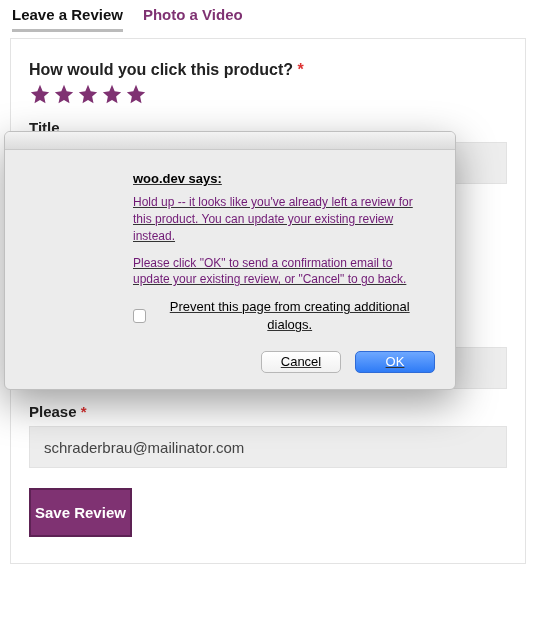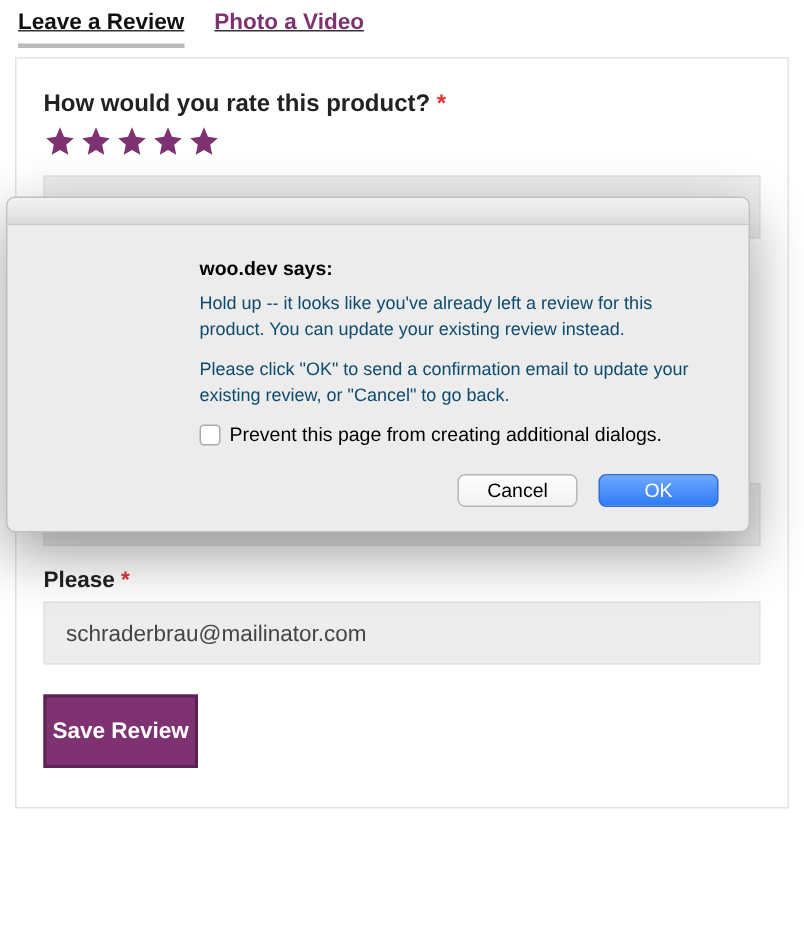--- a/index.html
+++ b/index.html
@@ -10,21 +10,20 @@
     height: 625px;
     color: #333;
     position: relative;
   }
   .tabs {
     display: flex;
     gap: 20px;
     padding: 6px 12px 0 12px;
     font-size: 15px;
     font-weight: 700;
-    text-decoration: underline;
   }
   .tab { color: #7f3272; cursor: pointer; padding-bottom: 6px; }
   .tab.active { color: #111; border-bottom: 3px solid #bbb; }
   .panel {
     border: 1px solid #e3e3e3;
     margin: 6px 10px 10px 10px;
     padding: 22px 18px 26px 18px;
   }
   .q-label {
     font-size: 16px;
@@ -62,41 +61,42 @@
     padding: 14px 4px;
     cursor: pointer;
   }
   .icon-row { display: flex; gap: 14px; margin-top: 10px; }
   .icon-sq { width: 32px; height: 32px; background: #7f3272; border-radius: 4px; }
 
   
   .dialog {
     position: absolute;
     left: 4px; top: 131px;
-    width: 496px;
+    width: 452px;
     background: #ececec;
     border: 1px solid #bfbfbf;
     border-radius: 6px;
     box-shadow: 0 14px 40px rgba(0,0,0,0.38);
     overflow: hidden;
     font-size: 12px;
+    text-decoration: underline;
   }
   .dialog-top {
     height: 18px;
     background: linear-gradient(#f3f3f3,#dcdcdc);
     border-bottom: 1px solid #c9c9c9;
   }
   .dialog-body {
     padding: 20px 28px 16px 128px;
     color: #333;
     line-height: 1.4;
   }
   .dialog-title { font-weight: 700; font-size: 13px; margin-bottom: 6px; color:#000; }
-  .dialog-msg { margin-bottom: 10px; color:#0c4a6e; }
-  .chk-row { display: flex; align-items: center; gap: 6px; margin-top: 0; font-size: 13px; color:#000; }
+  .dialog-msg { margin-bottom: 10px; color:#701a75; }
+  .chk-row { display: flex; align-items: center; gap: 6px; margin-top: 0; font-size: 13px; color:#000;text-align:center; }
   .chk {
     width: 14px; height: 14px;
     border: 1px solid #aaa;
     border-radius: 3px;
     background: #fff;
   }
   .dialog-buttons {
     display: flex;
     justify-content: flex-end;
     gap: 14px;
@@ -119,41 +119,42 @@
 </head>
 <body>
 
 <div class="tabs">
   <div class="tab active">Leave a Review</div>
   <div class="tab">Photo a Video</div>
 </div>
 
 <div class="panel">
   <div class="q-label">
-    <span>How would you rate this product?</span>
+    <span>How would you click this product?</span>
     <span class="req">*</span>
   </div>
   <div class="stars">
     <svg class="star" viewBox="0 0 24 24">
         <path d="M12 2l2.9 6.9L22 10l-5.5 4.8L18 22l-6-3.5L6 22l1.5-7.2L2 10l7.1-1.1z"></path>
       </svg>
     <svg class="star" viewBox="0 0 24 24">
         <path d="M12 2l2.9 6.9L22 10l-5.5 4.8L18 22l-6-3.5L6 22l1.5-7.2L2 10l7.1-1.1z"></path>
       </svg>
     <svg class="star" viewBox="0 0 24 24">
         <path d="M12 2l2.9 6.9L22 10l-5.5 4.8L18 22l-6-3.5L6 22l1.5-7.2L2 10l7.1-1.1z"></path>
       </svg>
     <svg class="star" viewBox="0 0 24 24">
         <path d="M12 2l2.9 6.9L22 10l-5.5 4.8L18 22l-6-3.5L6 22l1.5-7.2L2 10l7.1-1.1z"></path>
       </svg>
     <svg class="star" viewBox="0 0 24 24">
         <path d="M12 2l2.9 6.9L22 10l-5.5 4.8L18 22l-6-3.5L6 22l1.5-7.2L2 10l7.1-1.1z"></path>
       </svg>
   </div>
 
+  <div class="field-label">Title</div>
   <input class="text-input tall" style="">
 
   <div style="height:84px"></div>
 
   <div class="icon-row">
     <div class="icon-sq"></div>
     <div class="icon-sq"></div>
   </div>
 
   <div class="field-label">

